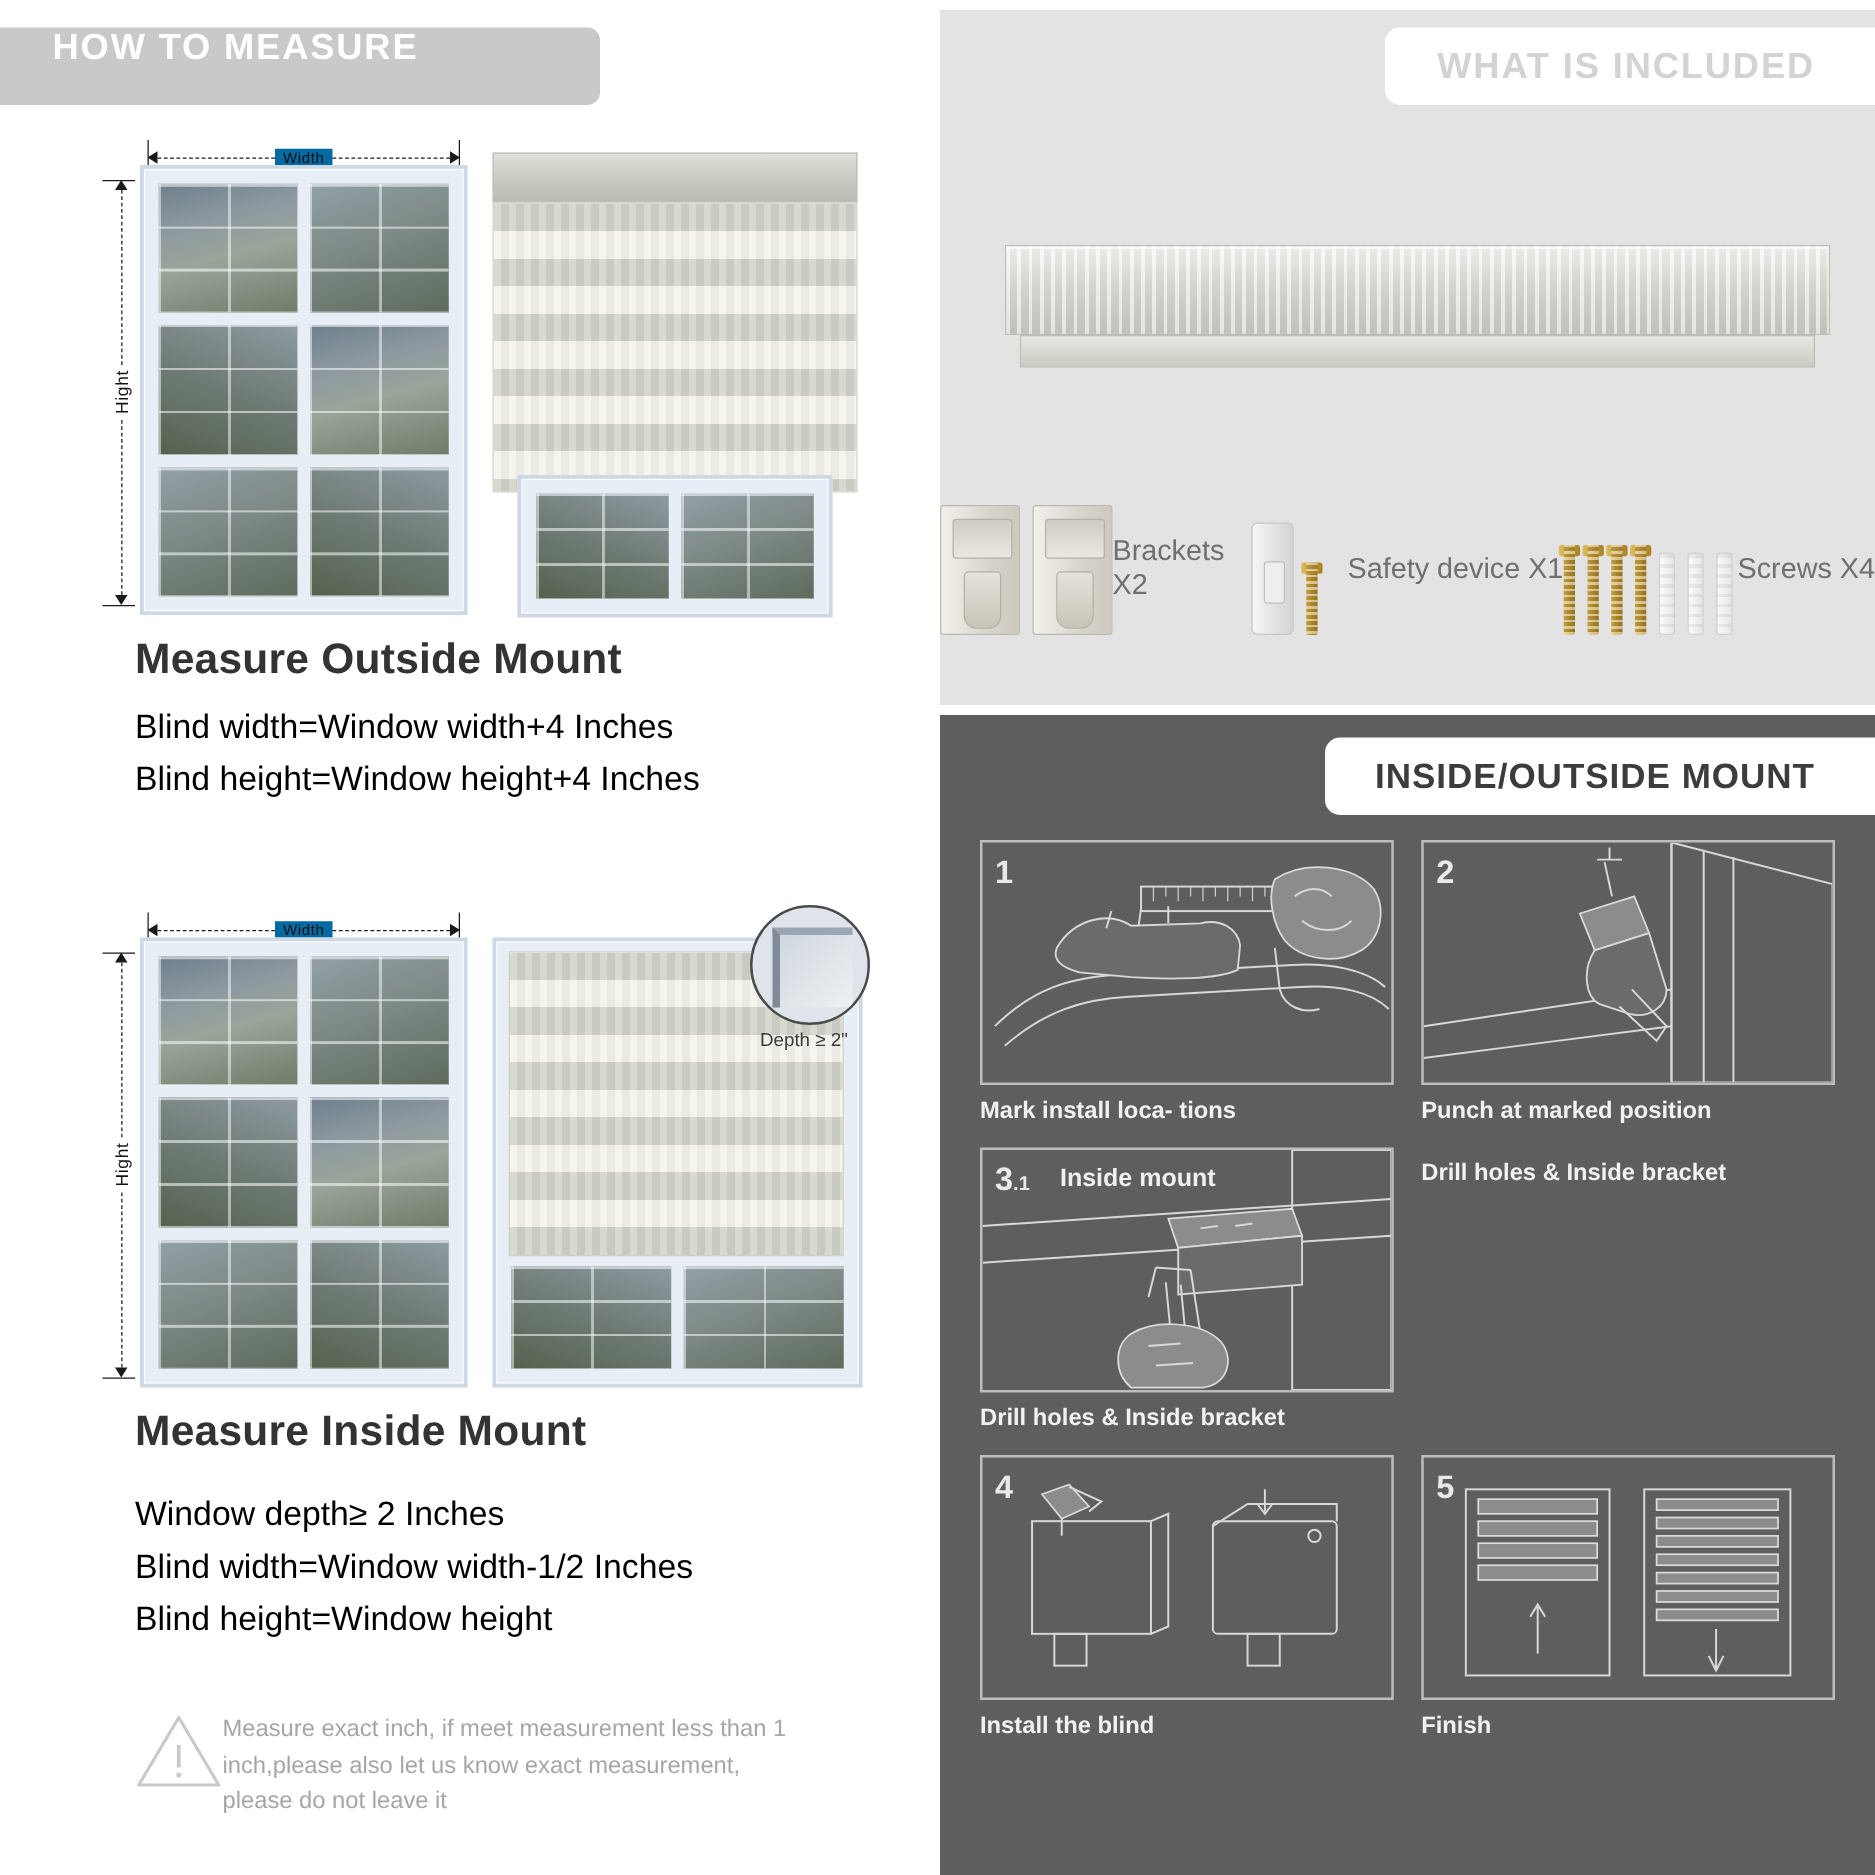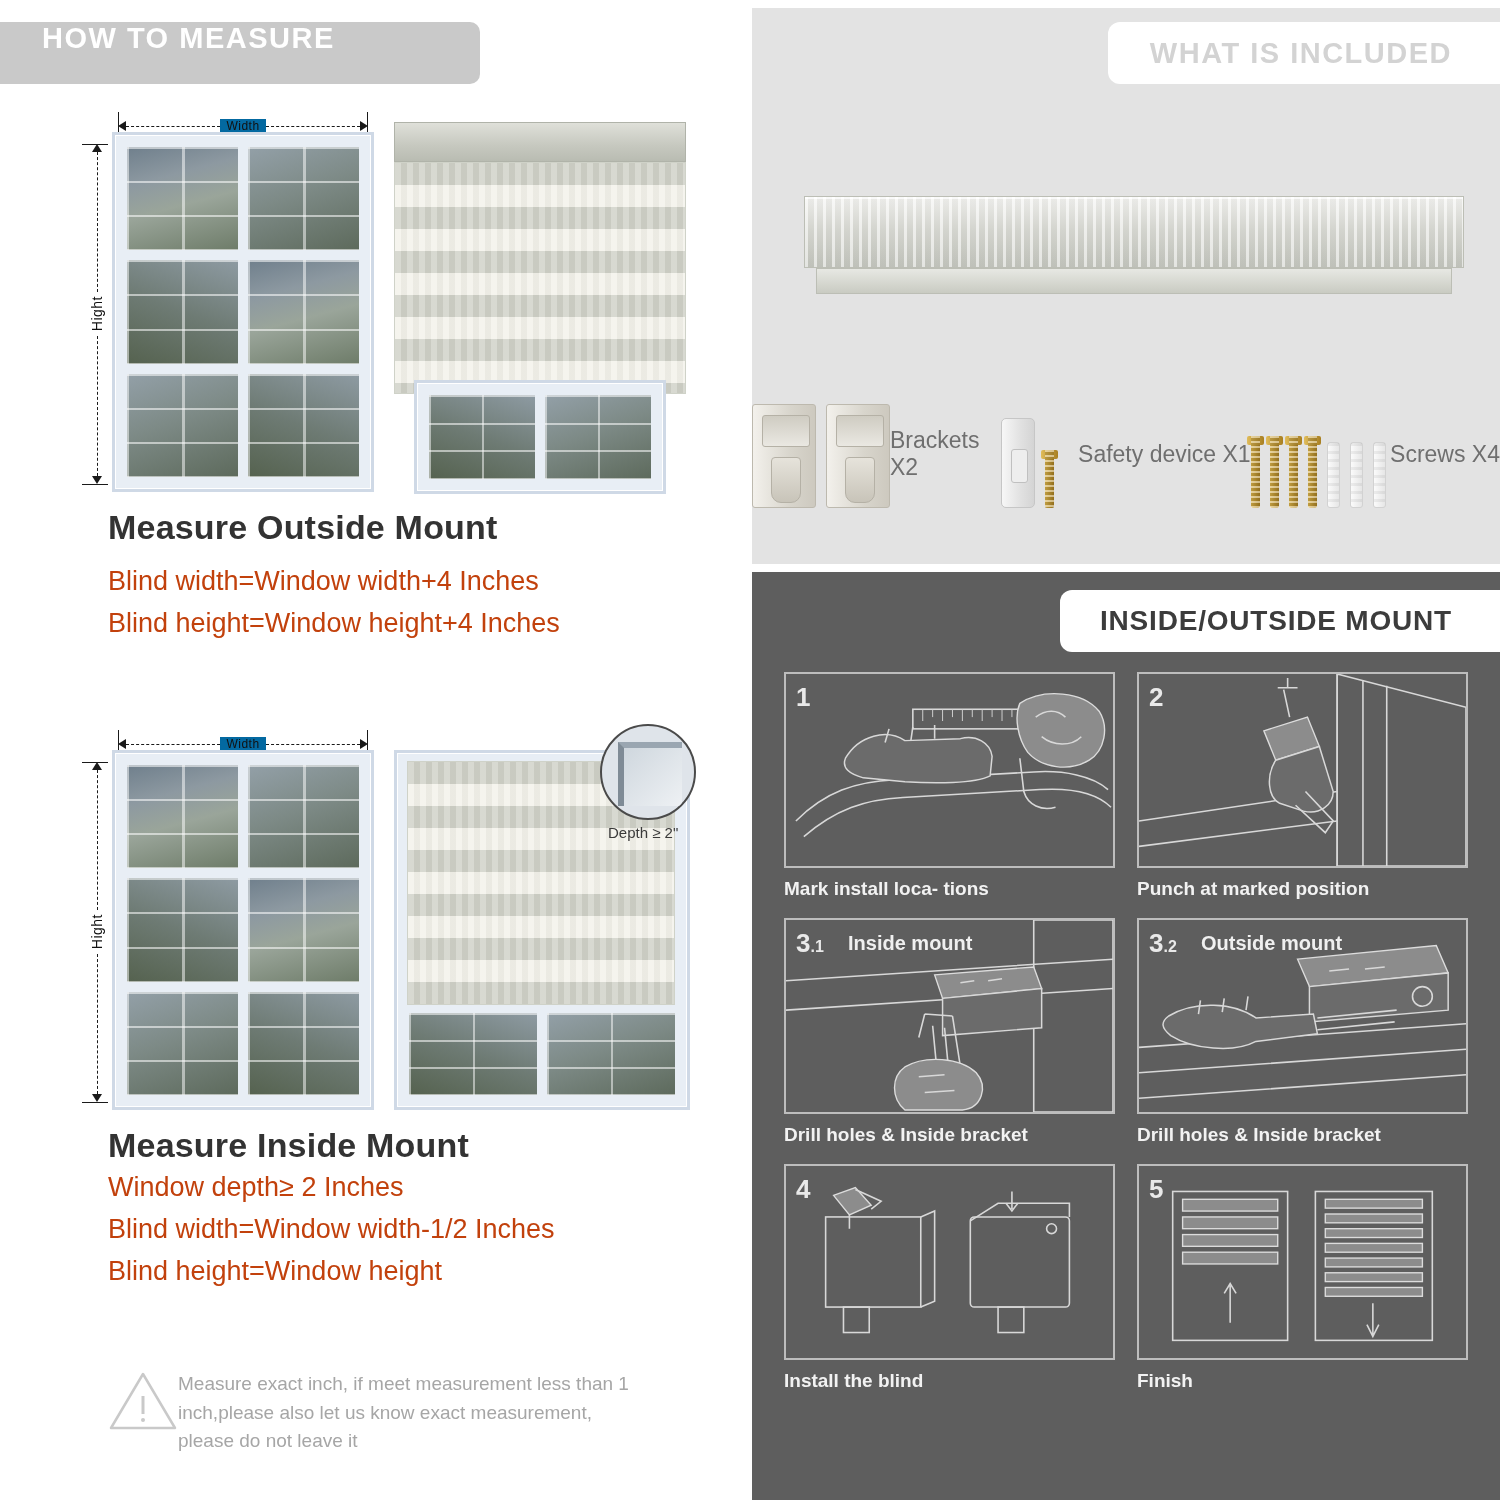--- a/index.html
+++ b/index.html
@@ -95,21 +95,21 @@
         #f3f2ea 22px 44px);
   }
   .blind-fabric .sheer {
     position: absolute; inset: 0;
     background: repeating-linear-gradient(to right, rgba(255,255,255,.18) 0 6px, rgba(0,0,0,.03) 6px 12px);
   }
 
   .outside-title, .inside-title {
     font-size: 34px; color: #333; font-weight: bold; letter-spacing: .2px;
   }
-  .measure-line { font-size: 27px; color: #c2410c; line-height: 1.55; }
+  .measure-line { font-size: 27px; color: #000000; line-height: 1.55; }
 
   .note {
     position: absolute; left: 108px; display: flex; align-items: flex-start;
   }
   .warn-tri { width: 70px; height: 62px; flex: none; position: relative; }
   .note-text { font-size: 19px; color: #a6a6a6; line-height: 1.5; max-width: 470px; }
 
   
   .included-panel {
     position: absolute; left: 752px; top: 8px; width: 748px; height: 556px;
@@ -364,21 +364,21 @@
         </div>
 
         <div class="depth-callout" style="left:578px; top:2px;">
           <div class="corner"></div>
         </div>
         <div class="depth-label" style="left:586px; top:102px;">Depth ≥ 2"</div>
       </div>
 
       <div style="margin-left:108px; margin-top:14px;">
         <div class="inside-title">Measure Inside Mount</div>
-        <div class="measure-line" style="margin-top:2px;">Window depth≥ 2 Inches</div>
+        <div class="measure-line" style="margin-top:26px;">Window depth≥ 2 Inches</div>
         <div class="measure-line">Blind width=Window width-1/2 Inches</div>
         <div class="measure-line">Blind height=Window height</div>
       </div>
     </div>
 
     <div class="note" style="top:1370px;">
       <div class="warn-tri">
         <svg viewBox="0 0 70 62" width="70" height="62">
           <path d="M35 4 L67 58 L3 58 Z" fill="none" stroke="#c9c9c9" stroke-width="2.5" stroke-linejoin="round"></path>
           <line x1="35" y1="26" x2="35" y2="44" stroke="#c9c9c9" stroke-width="3"></line>
@@ -490,36 +490,20 @@
               <path class="sk" d="M148 108 L152 150 M160 110 L164 152"></path>
               <path class="sk-light" d="M120 150 C140 138 176 140 192 156 C204 170 198 192 178 194 L120 194 C106 182 106 160 120 150 Z"></path>
               <path class="sk" d="M134 160 L160 158 M140 176 L170 174"></path>
             </svg>
           </div>
         </div>
         <div class="cap">Drill holes &amp;  Inside bracket</div>
       </div>
 
       <div class="step">
-        <div class="frame">
-          <div class="num"><span>3</span><span class="sub">.2</span></div>
-          <div class="inline-label">Outside mount</div>
-          <div class="sketch">
-            <svg viewBox="0 0 330 196" preserveAspectRatio="none">
-              <path class="sk" d="M0 130 L330 106 M0 156 L330 132 M0 182 L330 158"></path>
-              <path class="sk-light" d="M160 40 L300 26 L312 54 L172 68 Z"></path>
-              <path class="sk-fill" d="M172 68 L312 54 L312 92 L172 104 Z"></path>
-              <circle class="sk" cx="286" cy="78" r="10"></circle>
-              <path class="sk" d="M192 52 L212 50 M228 50 L248 48"></path>
-              <path class="sk-fill" d="M30 98 C56 82 96 84 118 100 L176 96 L180 116 L118 124 C96 136 54 132 32 118 C22 110 22 104 30 98 Z"></path>
-              <path class="sk" d="M60 96 L62 82 M84 94 L86 80 M108 92 L110 78"></path>
-              <path class="sk" d="M180 100 L260 92 M180 112 L258 104"></path>
-            </svg>
-          </div>
-        </div>
         <div class="cap">Drill holes &amp;  Inside bracket</div>
       </div>
 
       <div class="step">
         <div class="frame">
           <div class="num"><span>4</span><span class="sub"></span></div>
           <div class="sketch">
             <svg viewBox="0 0 330 196" preserveAspectRatio="none">
               <path class="sk-light" d="M48 30 L70 22 L86 40 L64 50 Z"></path>
               <path class="sk" d="M64 50 L64 64 M70 24 L96 36 L86 44"></path>

